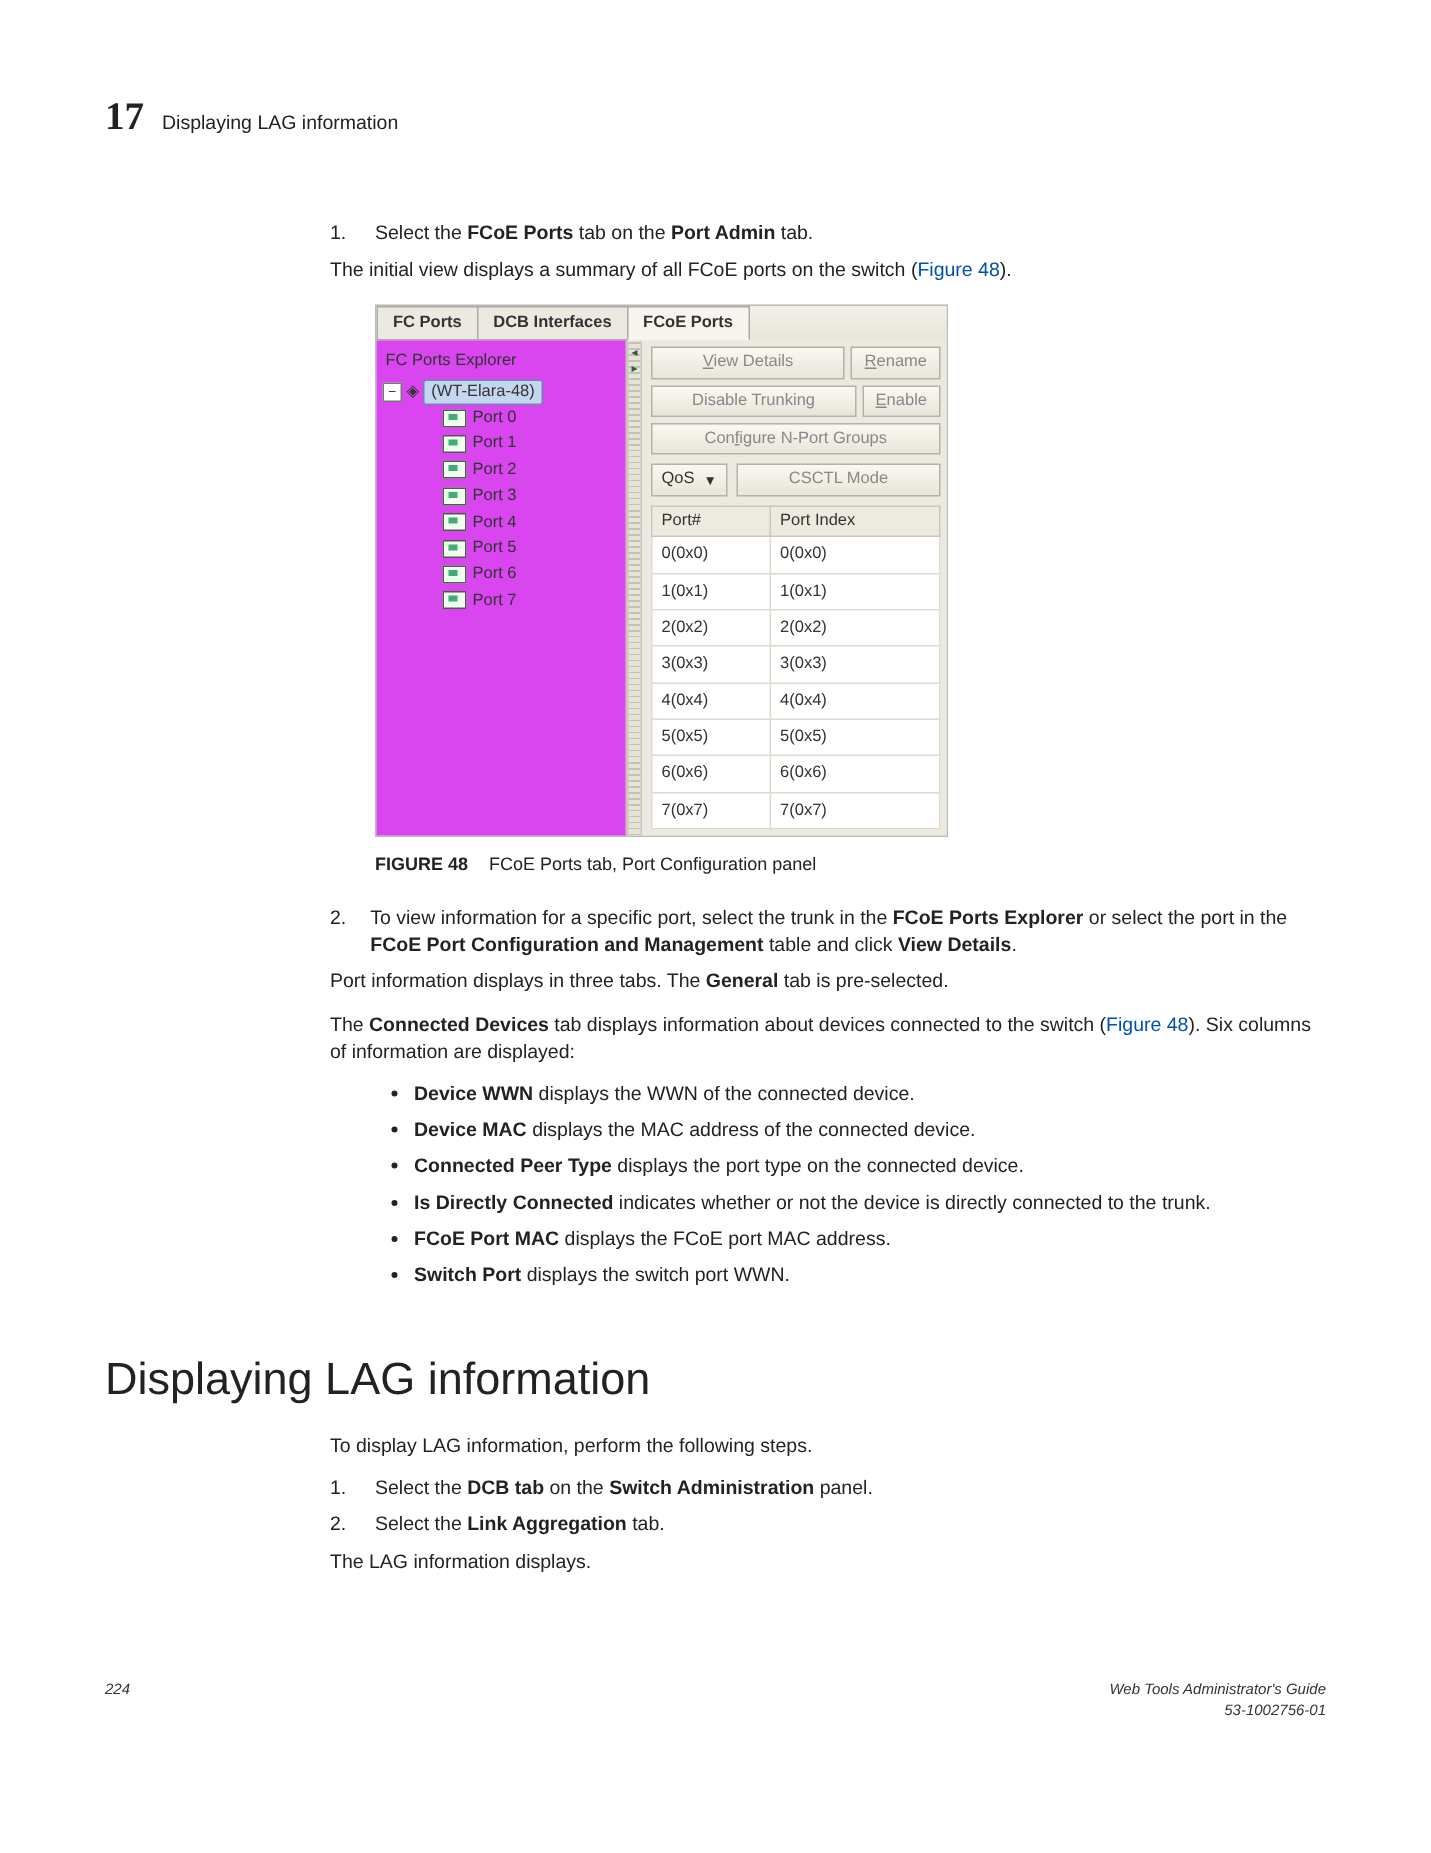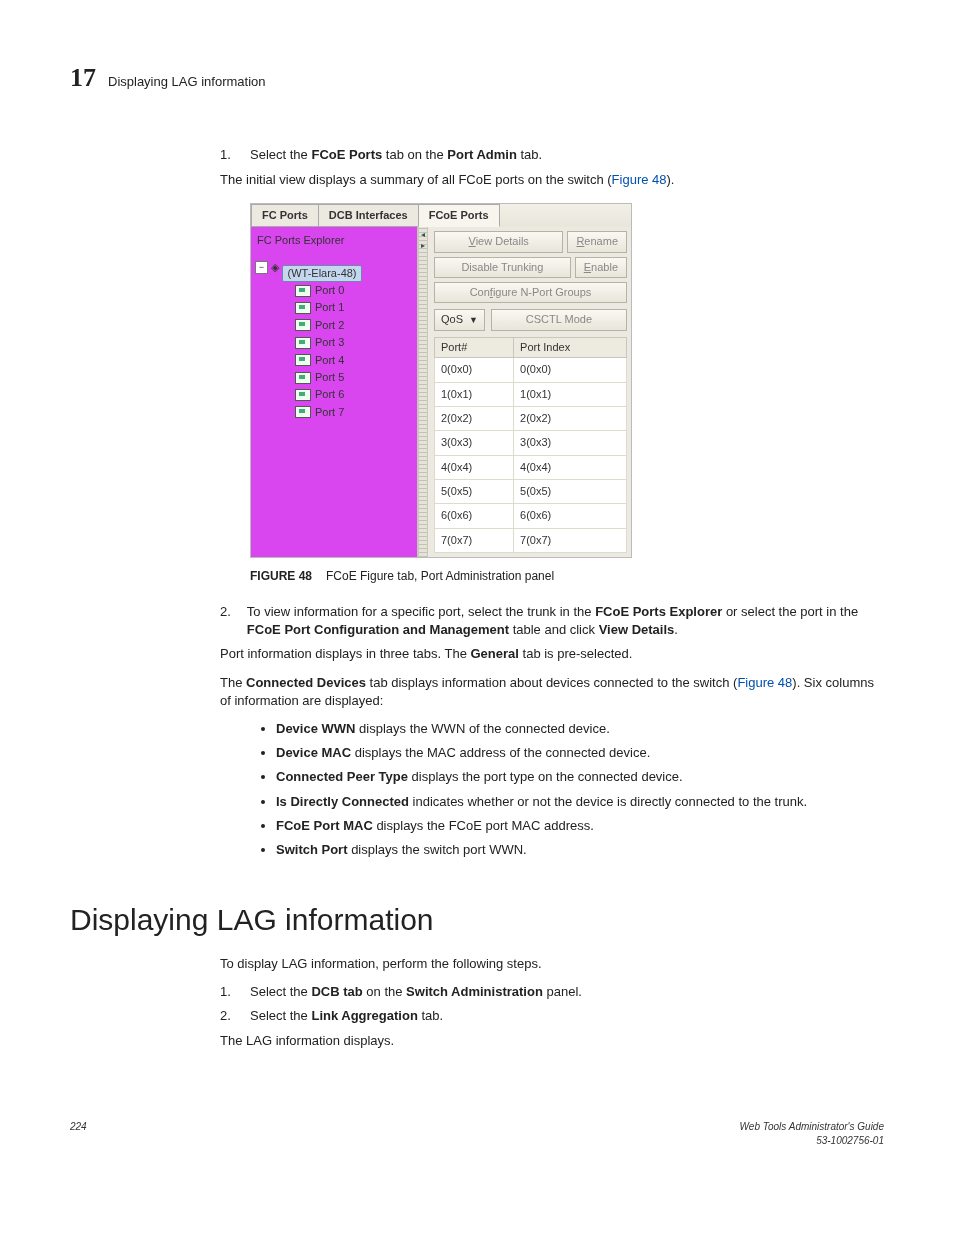--- a/index.html
+++ b/index.html
@@ -76,21 +76,21 @@
   }
   .ss .expl-title { padding: 2px 0 4px 2px; }
   .ss .tree-root {
     display: flex; align-items: center; gap: 3px;
   }
   .ss .boxminus {
     display:inline-flex;width:11px;height:11px;border:1px solid #777;
     align-items:center;justify-content:center;font-size:9px;background:#fff;
   }
   .ss .root-chip {
-    background:#c5d7ee;border:1px solid #6b88b0;padding:0 4px;border-radius:2px;margin-top:12px;
+    background:#c5d7ee;border:1px solid #6b88b0;padding:0 4px;border-radius:2px;
   }
   .ss .tree-items { padding-left: 40px; }
   .ss .tree-item { display:flex;align-items:center;gap:4px;padding:1px 0;}
   .ss .port-icon {
     width:14px;height:10px;border:1px solid #555;background:#efe;display:inline-block;
     position:relative;
   }
   .ss .port-icon::after{content:"";position:absolute;left:3px;top:2px;width:6px;height:4px;background:#4a7;}
 
   .ss .splitgrip {
@@ -273,21 +273,21 @@
                   <td>7(0x7)</td>
                 </tr>
               </tbody>
           </table>
         </div>
       </div>
     </div>
   </div>
 
   <div class="fig-caption">
-    <b>FIGURE 48</b><span>FCoE Figure tab, Port Administration panel</span>
+    <b>FIGURE 48</b><span>FCoE Ports tab, Port Configuration panel</span>
   </div>
 
   <div class="ol-step">
     <span class="ol-num">2.</span>
     <span>
       <span>To view information for a specific port, select the trunk in the </span><b>FCoE Ports Explorer</b><span> or select the port in the </span><b>FCoE Port Configuration and Management</b><span> table and click </span><b>View Details</b><span>.</span>
     </span>
   </div>
 
   <div class="indent">

